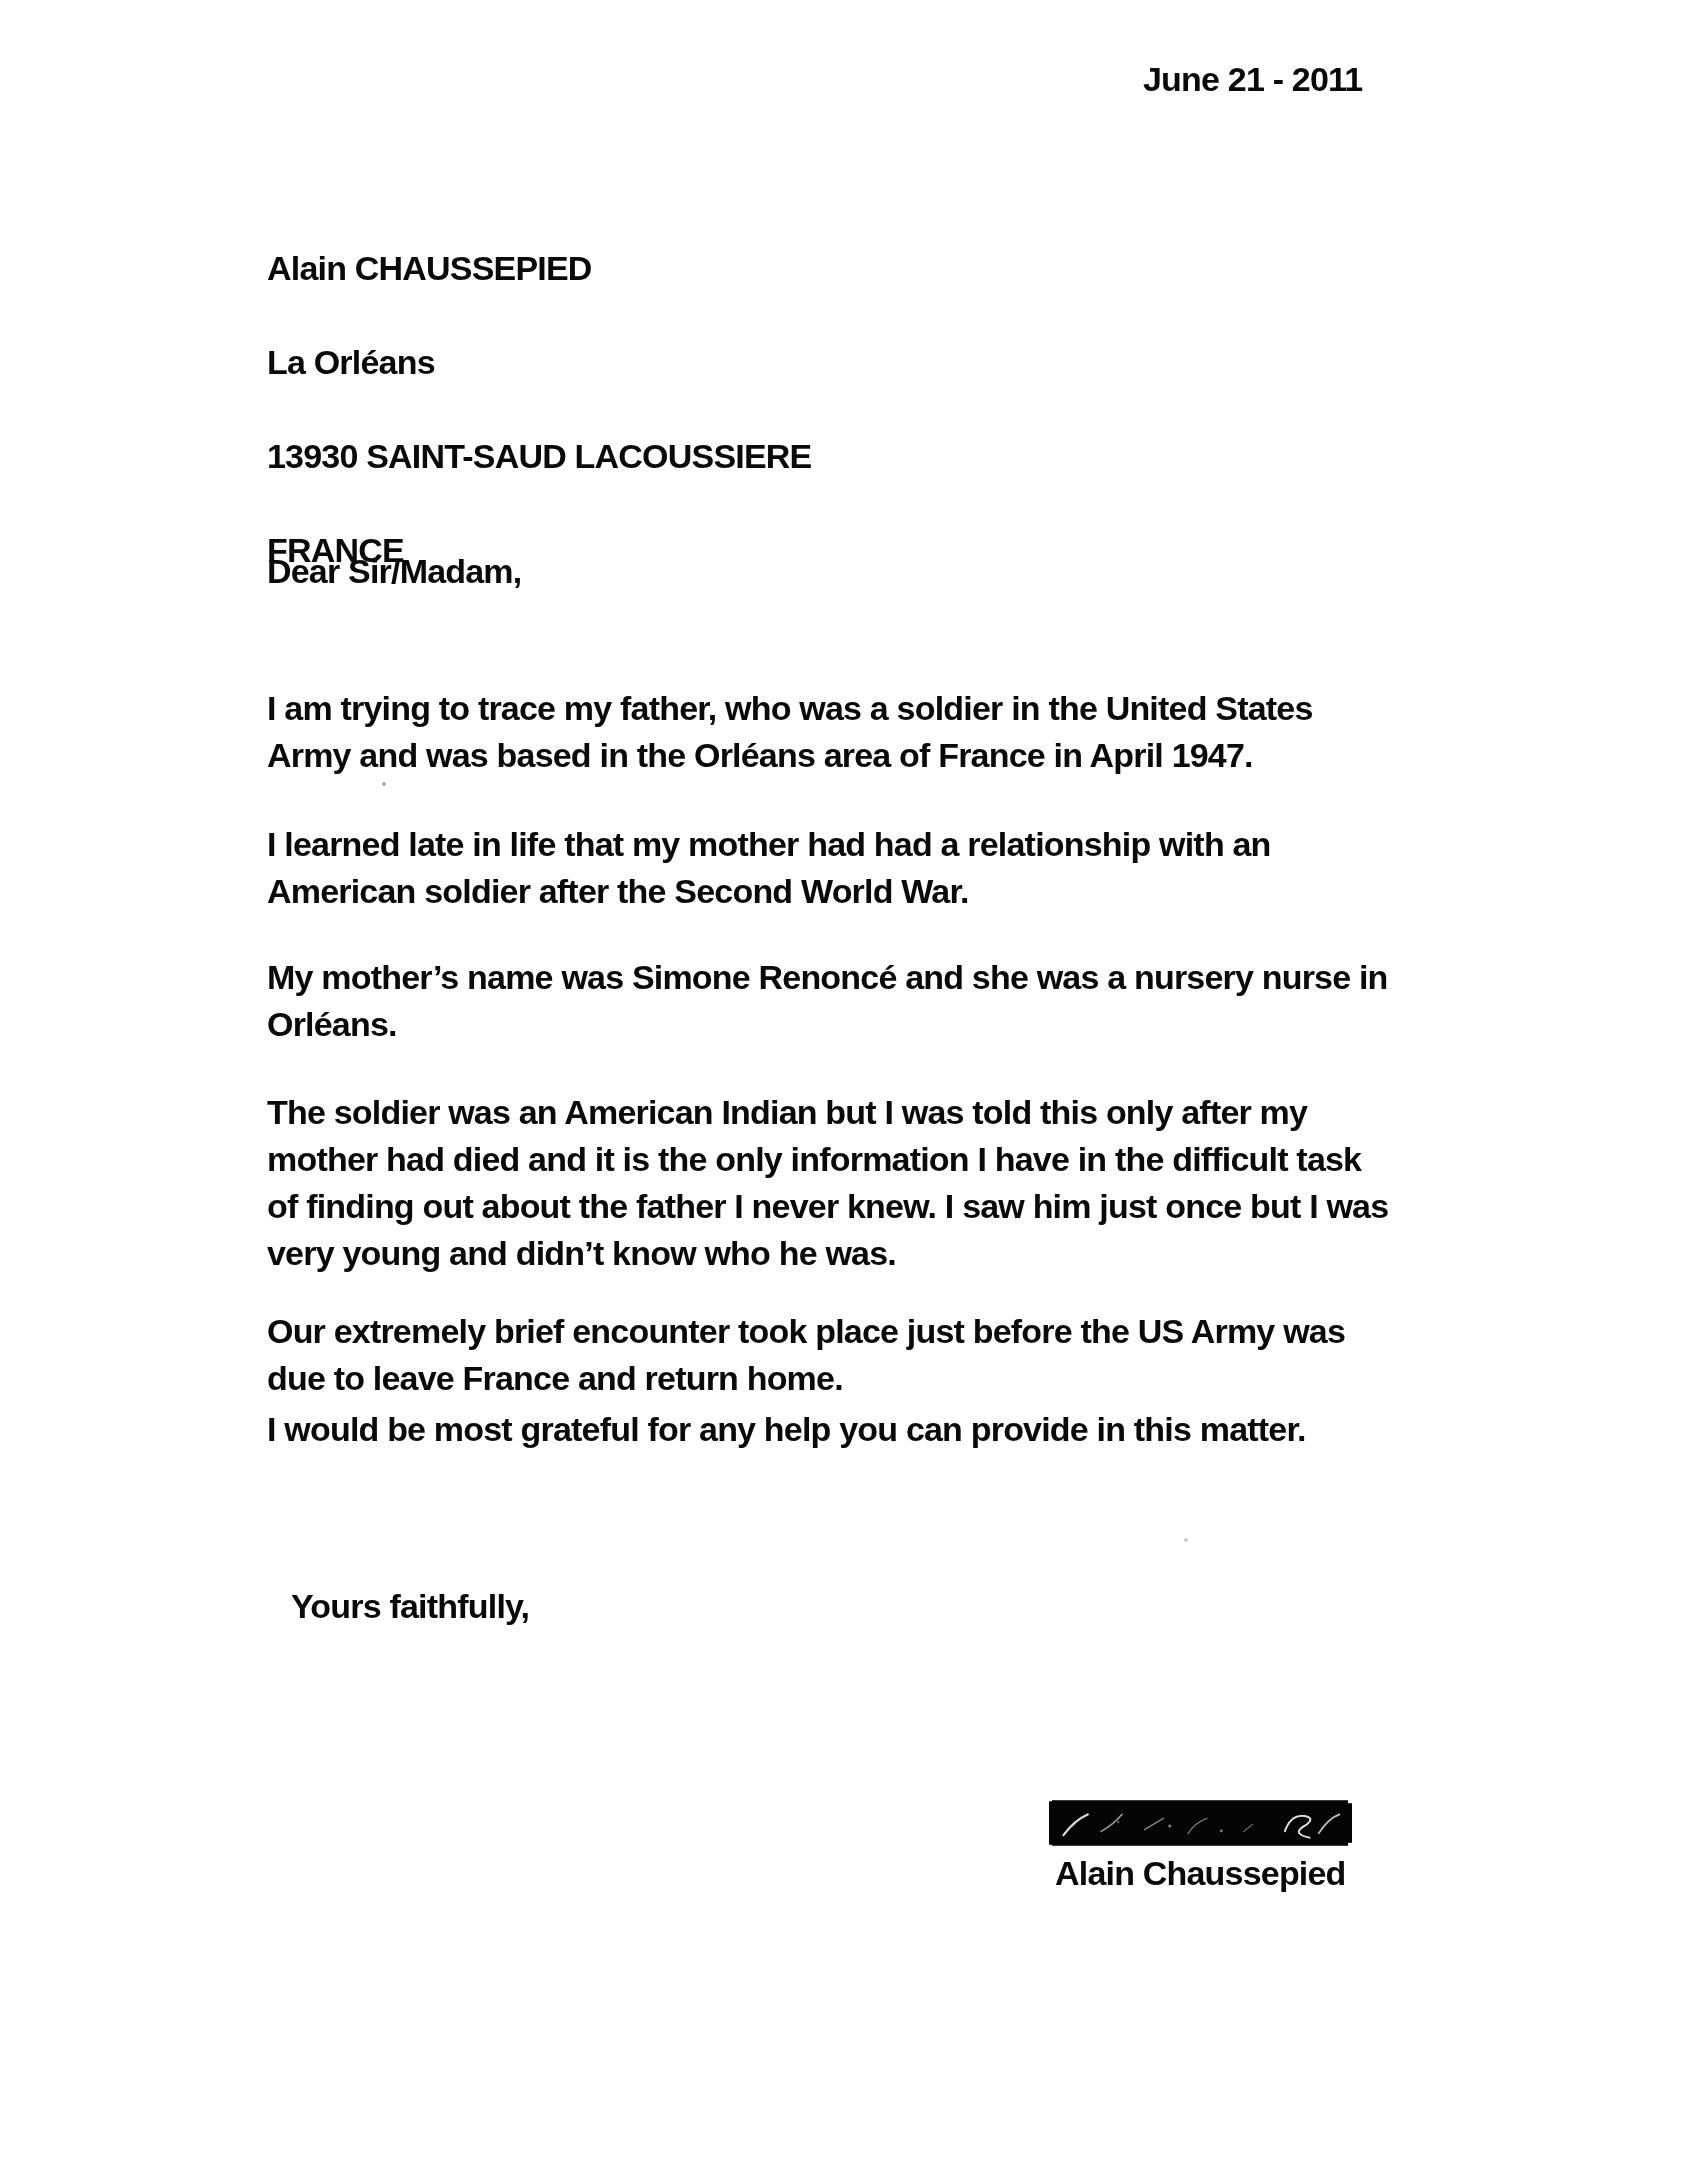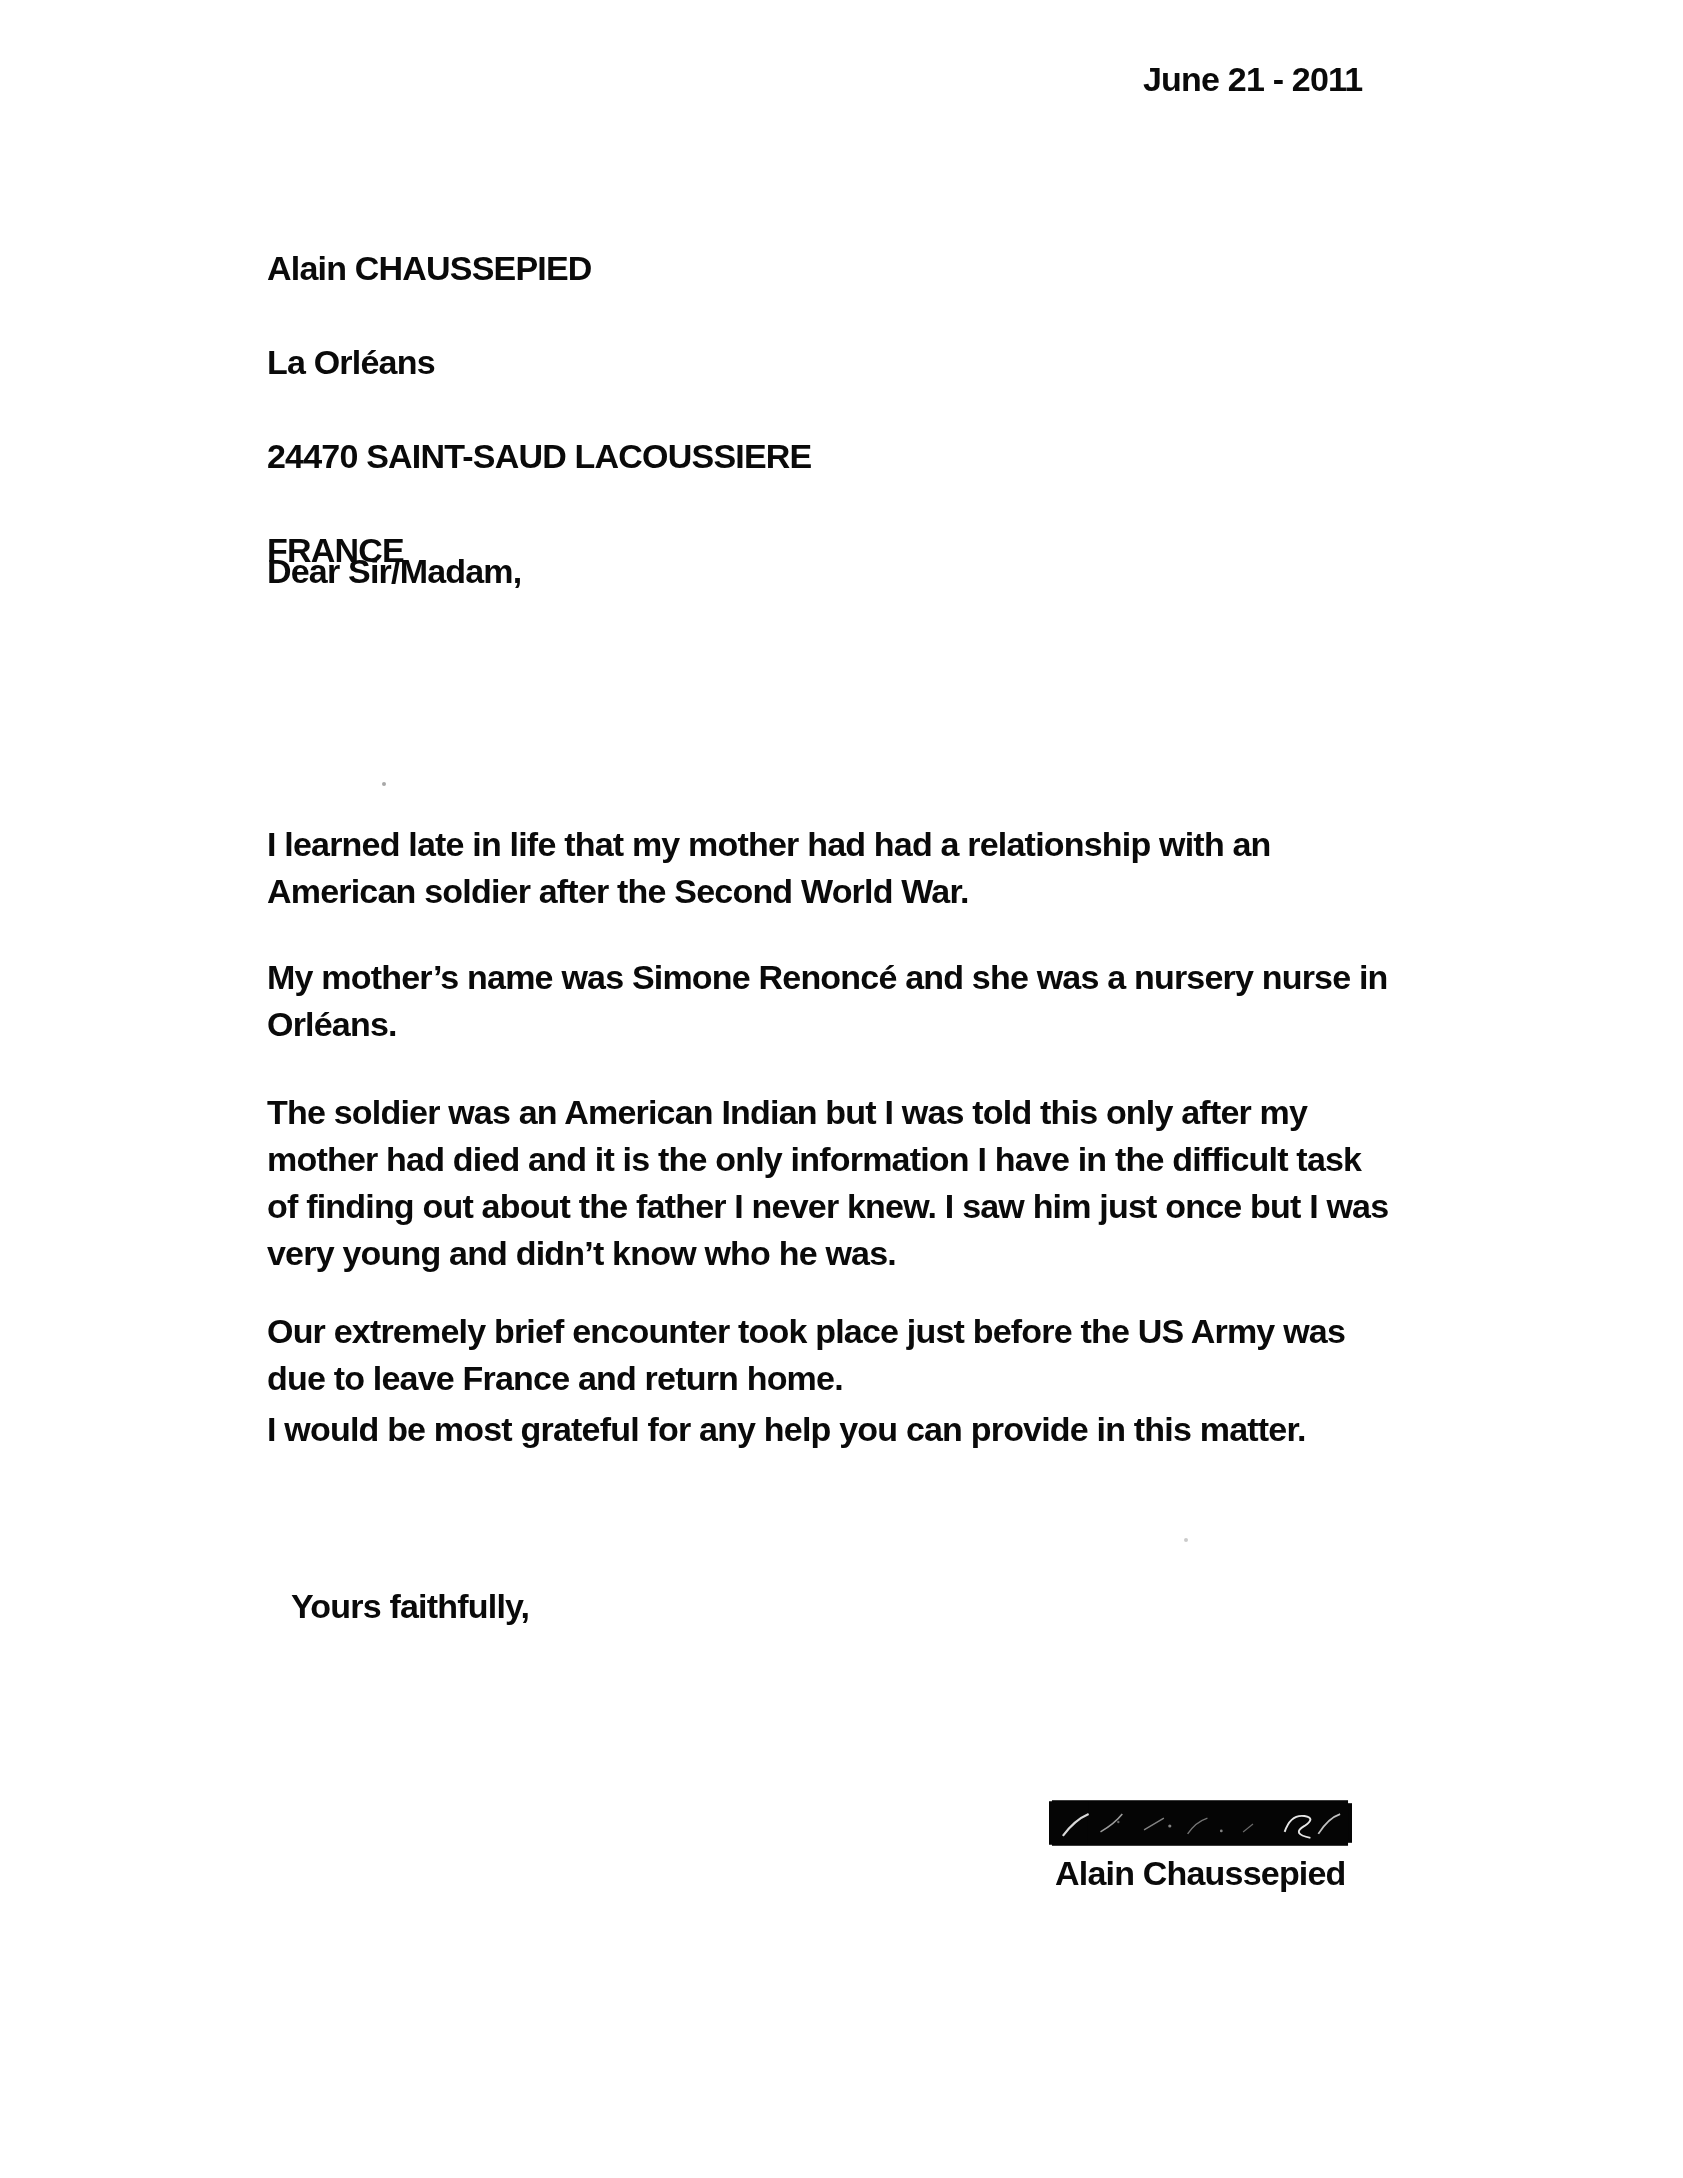--- a/index.html
+++ b/index.html
@@ -50,26 +50,28 @@
 </head>
 <body>
 
 <div class="page">
 
   <div class="textblock date">June 21 - 2011</div>
 
   <div class="textblock sender">
     <div>Alain CHAUSSEPIED</div>
     <div>La Orléans</div>
-    <div>24470 SAINT-SAUD LACOUSSIERE</div>
+    <div>13930 SAINT-SAUD LACOUSSIERE</div>
     <div>FRANCE</div>
   </div>
 
   <div class="textblock salutation">Dear Sir/Madam,</div>
 
+  <div class="textblock para-1">I am trying to trace my father, who was a soldier in the United States
+Army and was based in the Orléans area of France in April 1947.</div>
   <div class="textblock para-2">I learned late in life that my mother had had a relationship with an
 American soldier after the Second World War.</div>
   <div class="textblock para-3">My mother’s name was Simone Renoncé and she was a nursery nurse in
 Orléans.</div>
   <div class="textblock para-4">The soldier was an American Indian but I was told this only after my
 mother had died and it is the only information I have in the difficult task
 of finding out about the father I never knew. I saw him just once but I was
 very young and didn’t know who he was.</div>
   <div class="textblock para-5">Our extremely brief encounter took place just before the US Army was
 due to leave France and return home.</div>

